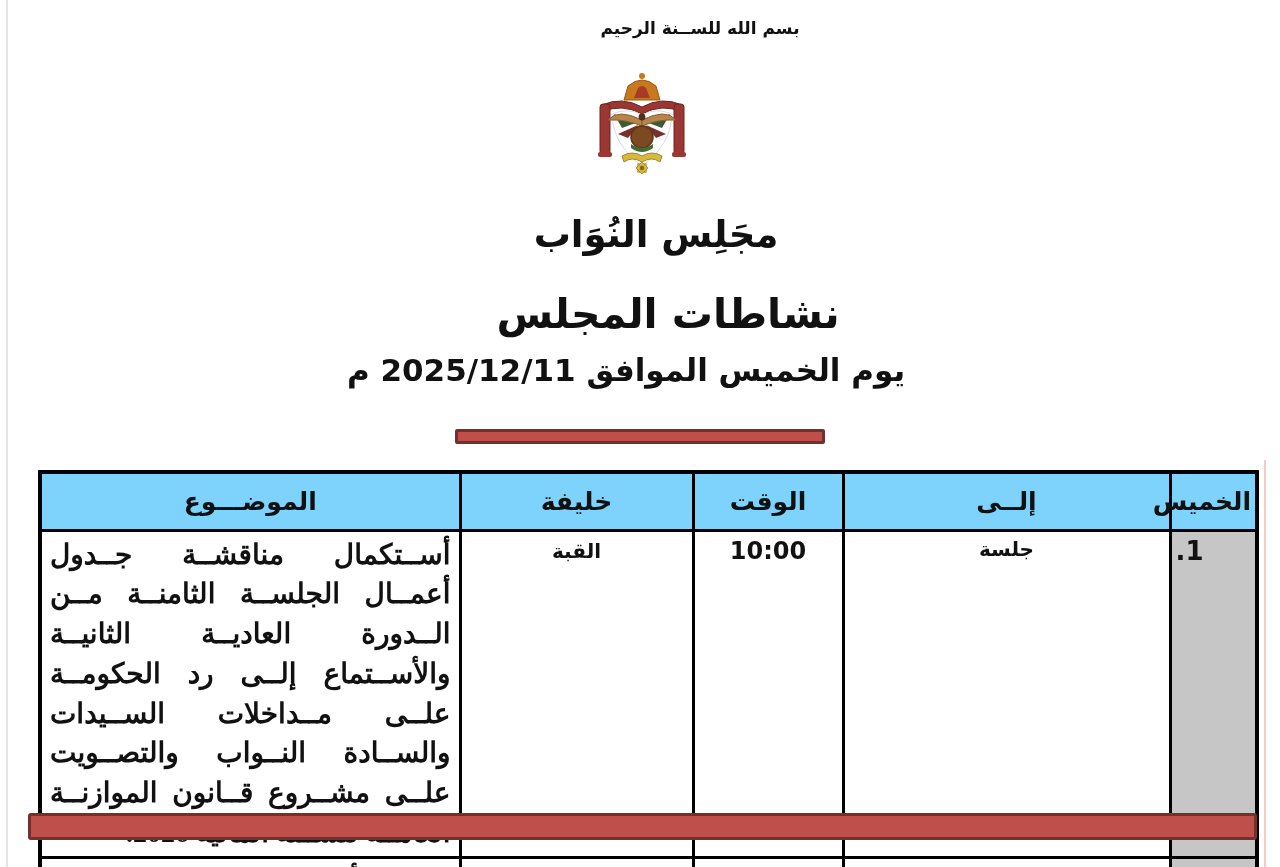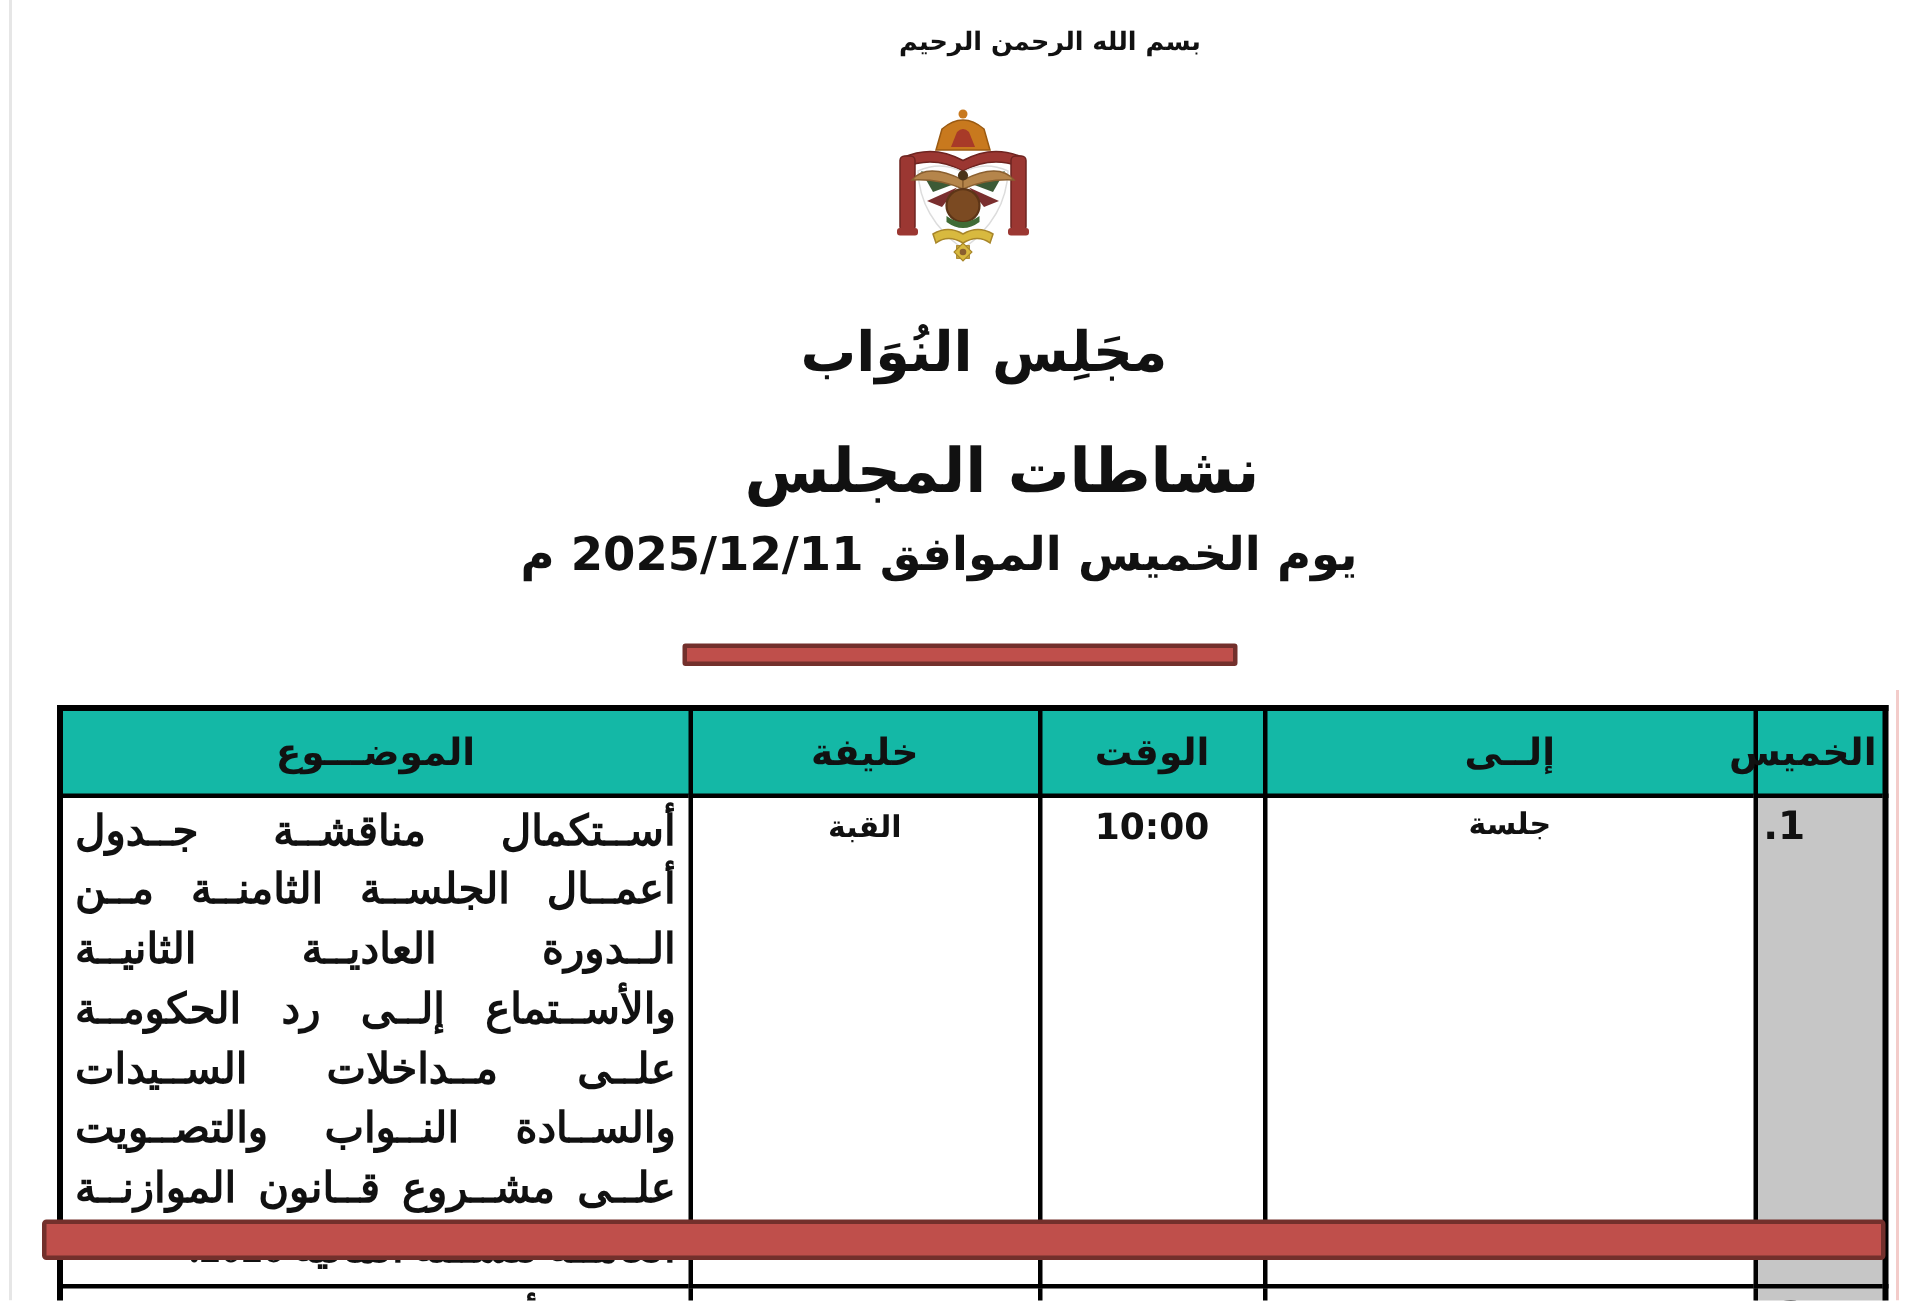--- a/index.html
+++ b/index.html
@@ -56,21 +56,21 @@
     direction:rtl;
     border:4px solid #000;
     table-layout:fixed;
   }
   table.schedule th, table.schedule td {
     border:3px solid #000;
     font-weight:bold;
     box-sizing:border-box;
   }
   table.schedule th {
-    background:#14b8a6;
+    background:#7dd3fc;
     height:58px;
     font-size:25px;
     text-align:center;
     vertical-align:middle;
     padding:2px 4px;
   }
   td.cell-num {
     background:#c6c6c6;
     vertical-align:top;
     text-align:left;
@@ -97,21 +97,21 @@
   td.cell-subject.rightal  { text-align:right; }
   tr.row-main td  { height:200px; }
   tr.row-small td { height:75px; }
 </style>
 </head>
 <body>
 
 <div class="scan-line-left"></div>
 <div class="scan-line-right"></div>
 
-<div class="bismillah" dir="rtl">بسم الله الرحمن الرحيم</div>
+<div class="bismillah" dir="rtl">بسم الله للســنة الرحيم</div>
 
 <div class="emblem">
   <svg width="120" height="106" viewBox="0 0 120 106" xmlns="http://www.w3.org/2000/svg" aria-hidden="true">
 
     <circle cx="60" cy="6" r="3" fill="#c8791e"></circle>
     <path d="M42,30 L78,30 L74,16 Q60,4 46,16 Z" fill="#c8791e" stroke="#9a5a12" stroke-width="1"></path>
     <path d="M52,28 L68,28 L64,18 Q60,14 56,18 Z" fill="#a83a28"></path>
 
     <path d="M20,42 Q40,33 60,44 Q80,33 100,42 L100,35 Q80,26 60,37 Q40,26 20,35 Z" fill="#9b3732" stroke="#6e2420" stroke-width="1"></path>
 

